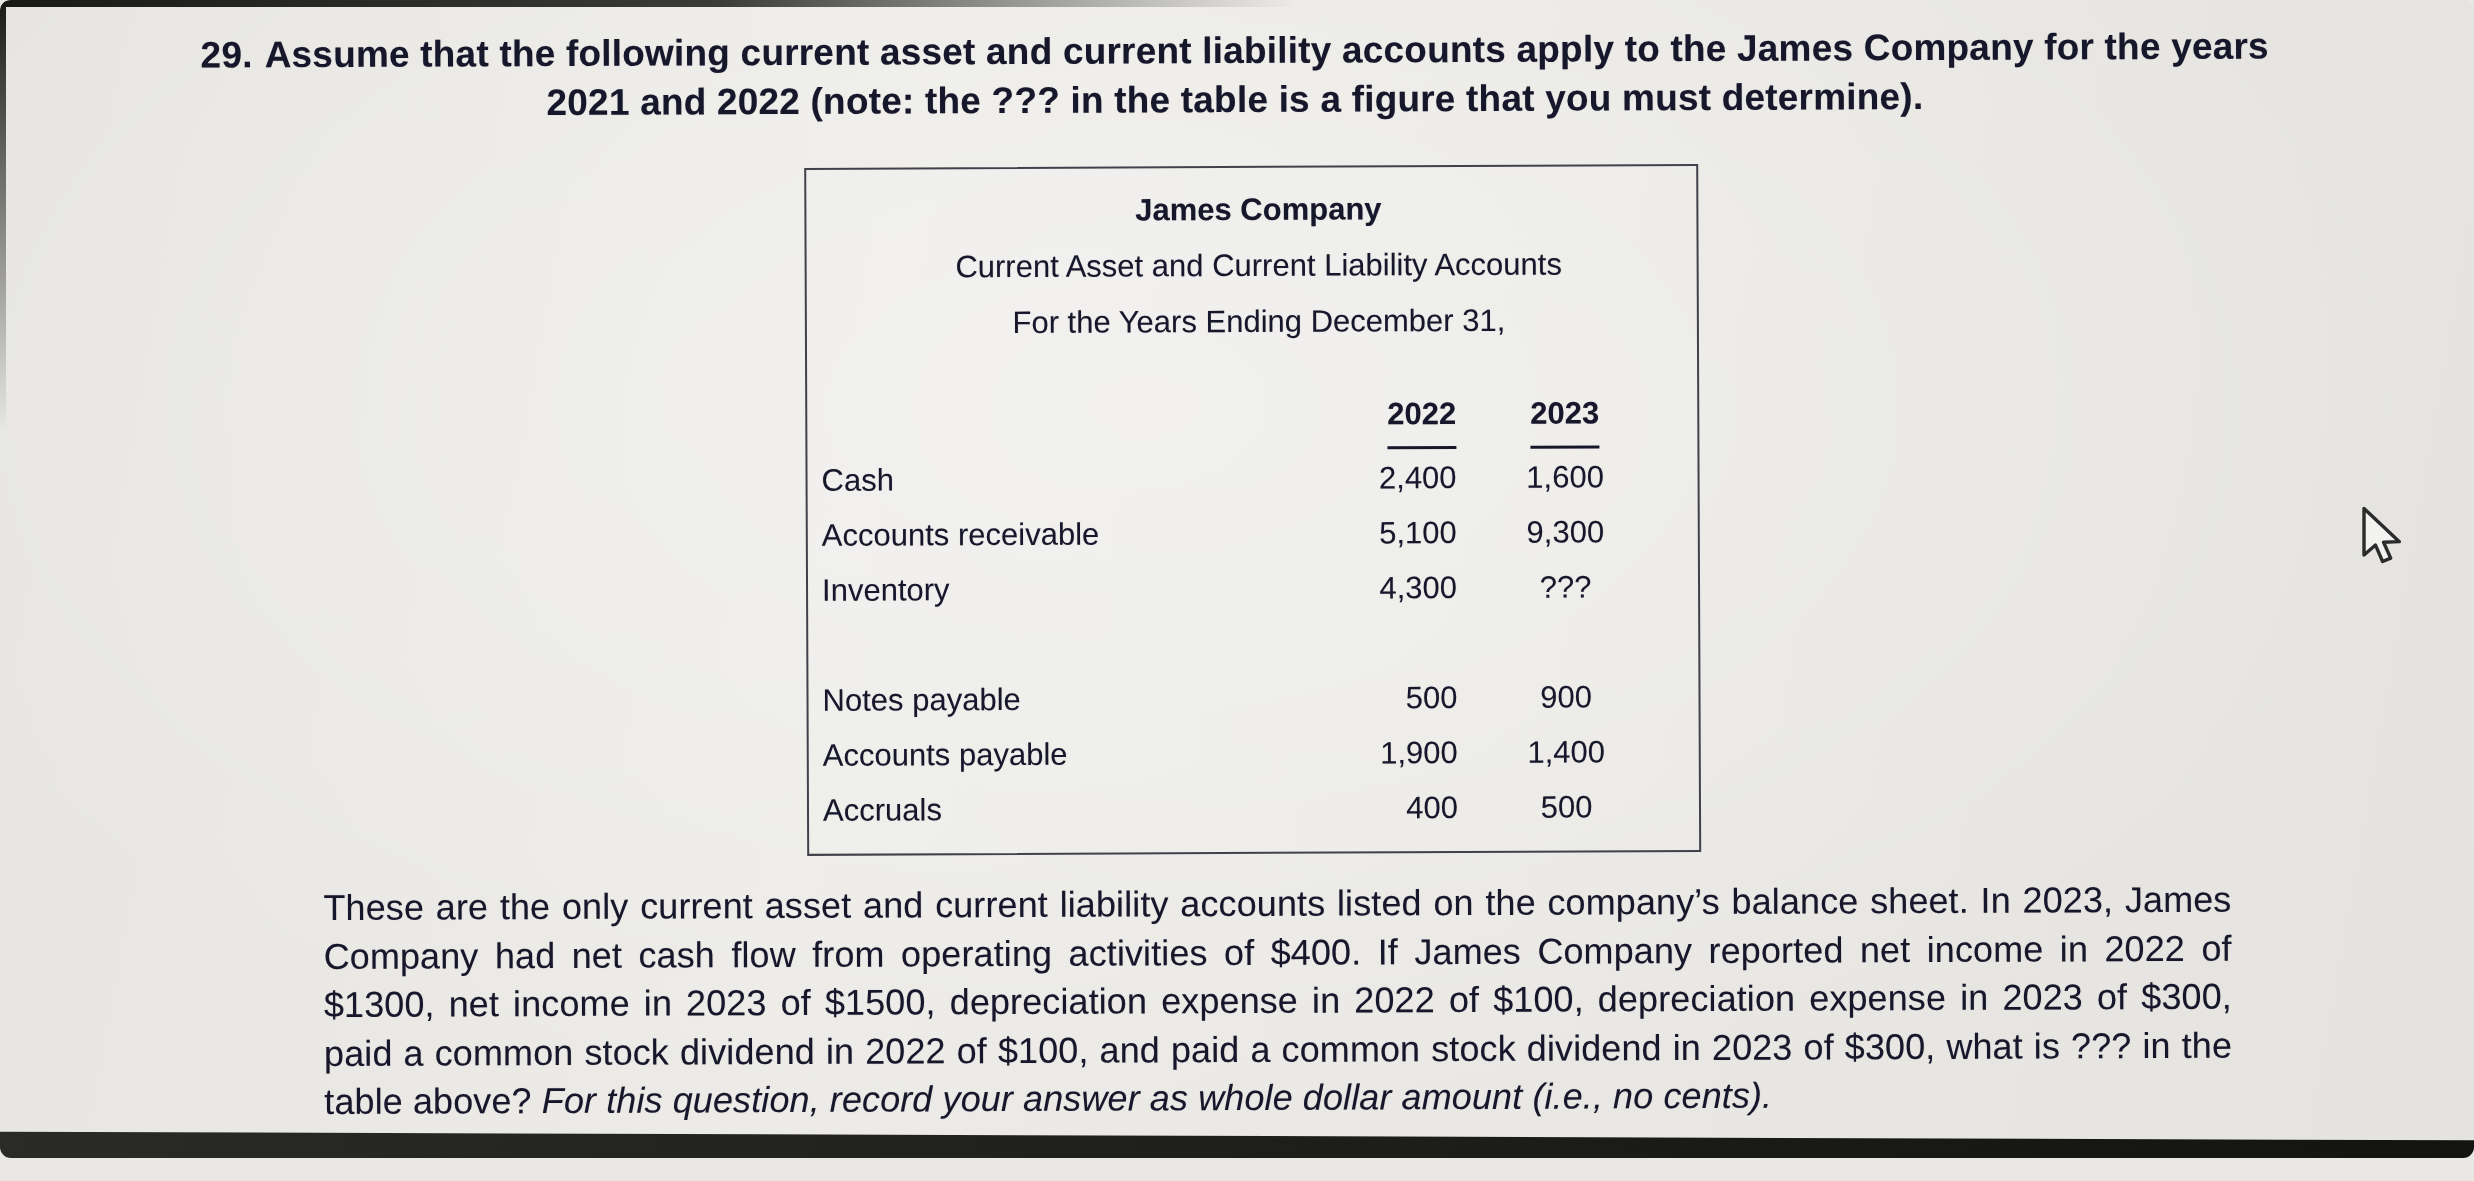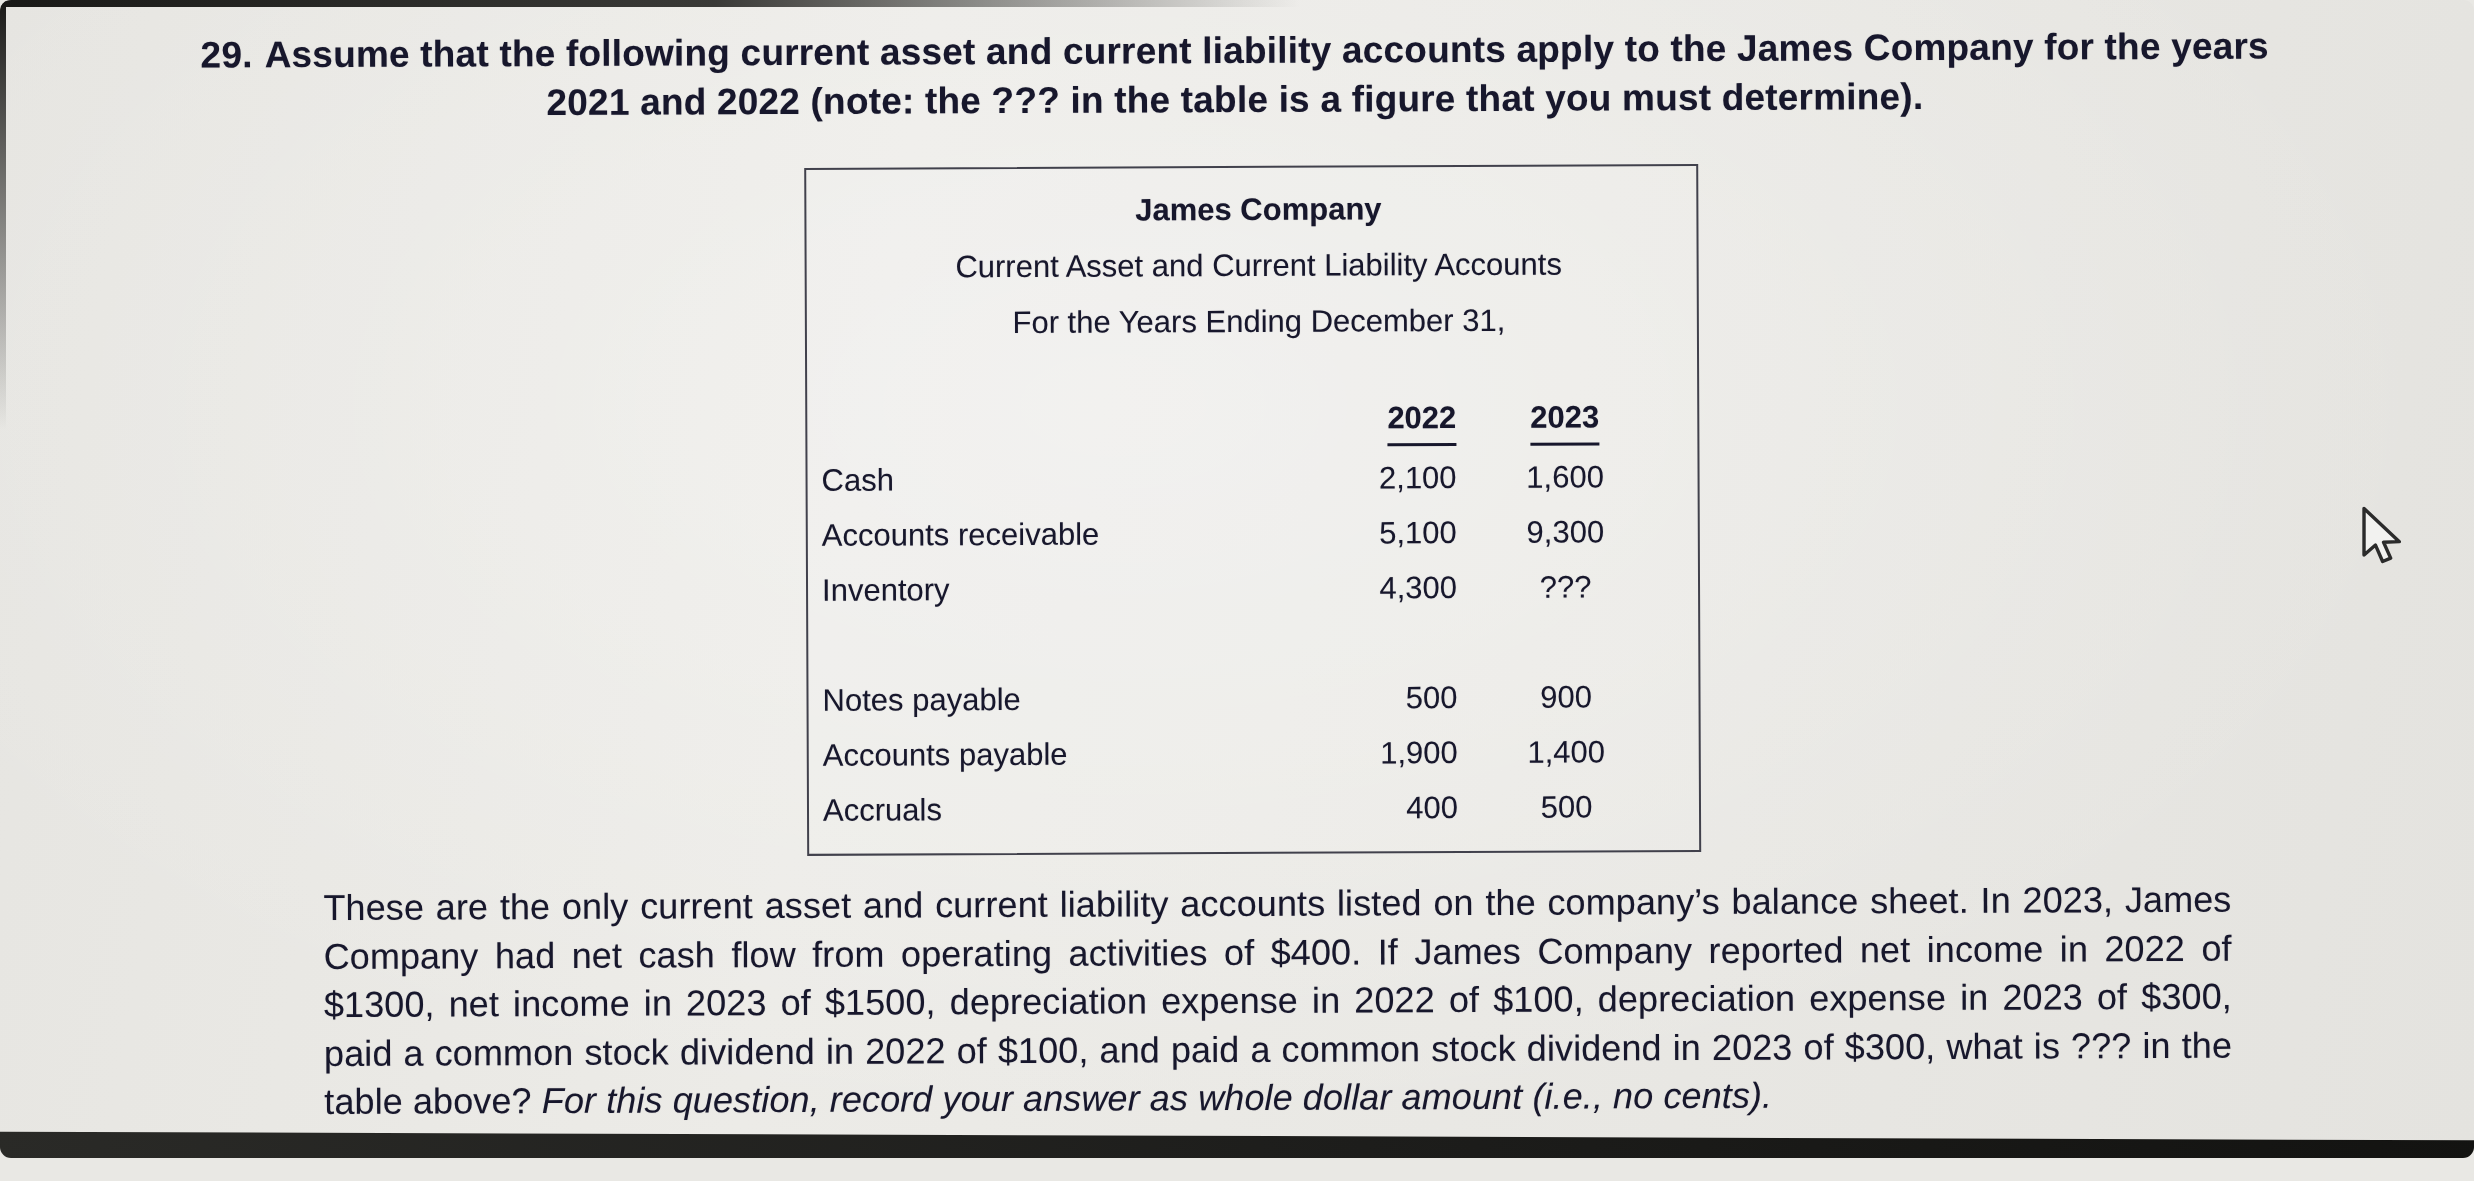--- a/index.html
+++ b/index.html
@@ -65,21 +65,21 @@
     font-size: 31px;
   }
   .t-head { margin-top: 52px; }
   .t-label { width: 420px; }
   .t-val  { width: 215px; text-align: right; }
   .t-val2 { width: 217px; text-align: center; }
   .yr {
     display: inline-block;
     font-weight: 700;
     border-bottom: 3px solid #17172c;
-    padding-bottom: 7px;
+    padding-bottom: 14px;
   }
   .t-gap { height: 55px; }
 
   
   .para {
     position: absolute;
     left: 322px; top: 880px;
     width: 1908px;
     margin: 0;
     font-size: 36px;
@@ -131,21 +131,21 @@
       <div class="t-sub">For the Years Ending December 31,</div>
 
       <div class="t-row t-head">
         <div class="t-label"></div>
         <div class="t-val"><span class="yr">2022</span></div>
         <div class="t-val2"><span class="yr">2023</span></div>
       </div>
 
       <div class="t-row">
         <div class="t-label">Cash</div>
-        <div class="t-val">2,100</div>
+        <div class="t-val">2,400</div>
         <div class="t-val2">1,600</div>
       </div>
       <div class="t-row">
         <div class="t-label">Accounts receivable</div>
         <div class="t-val">5,100</div>
         <div class="t-val2">9,300</div>
       </div>
       <div class="t-row">
         <div class="t-label">Inventory</div>
         <div class="t-val">4,300</div>

